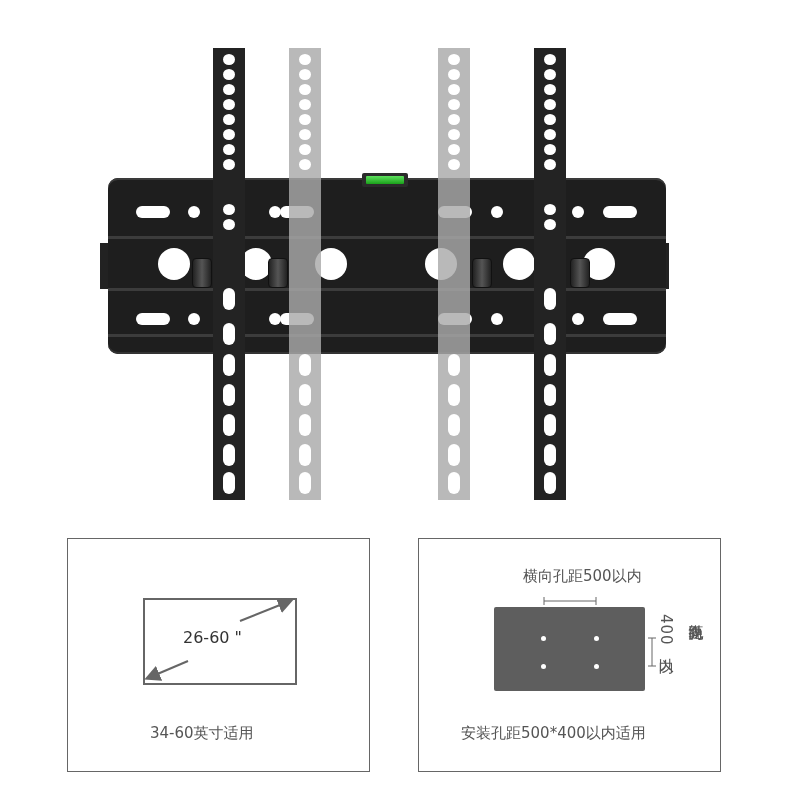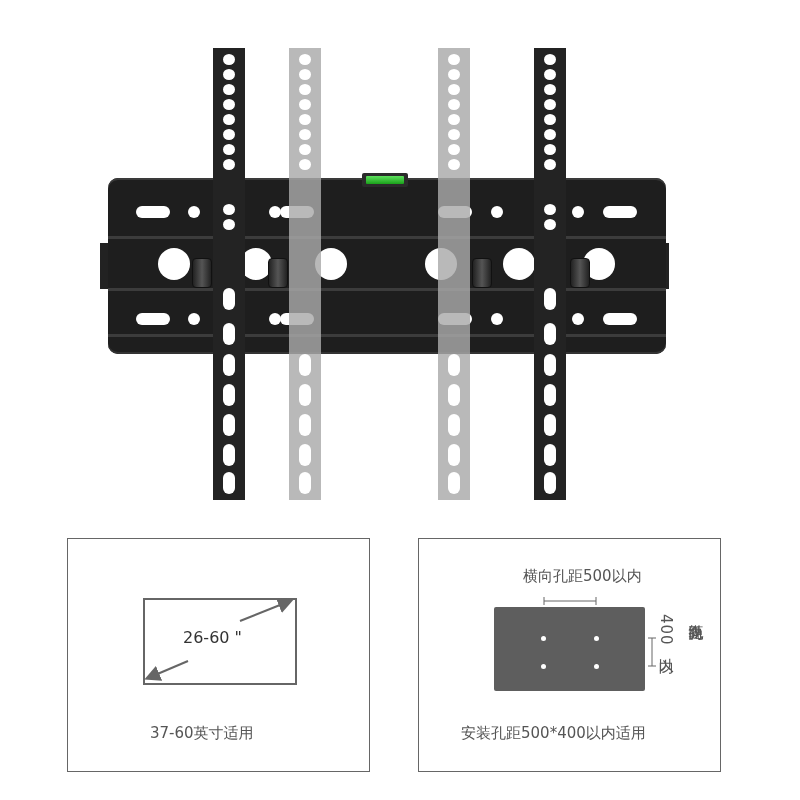--- a/index.html
+++ b/index.html
@@ -164,21 +164,21 @@
 <svg class="abs" style="left:140px; top:595px;" width="160" height="92">
   <defs>
     <marker id="ah" markerWidth="8" markerHeight="8" refX="6" refY="4" orient="auto">
       <path d="M0,0 L8,4 L0,8 z" fill="#666"></path>
     </marker>
   </defs>
   <line x1="100" y1="26" x2="150" y2="6" stroke="#666" stroke-width="2" marker-end="url(#ah)"></line>
   <line x1="48" y1="66" x2="8" y2="83" stroke="#666" stroke-width="2" marker-end="url(#ah)"></line>
 </svg>
 <div class="screen-label">26-60 "</div>
-<div class="caption" style="left:150px; top:724px;">37-60英寸适用</div>
+<div class="caption" style="left:150px; top:724px;">34-60英寸适用</div>
 
 <div class="panel" style="left:418px; width:301px;"></div>
 <div class="caption" style="left:503px; top:567px;margin-left:20px;">横向孔距500以内</div>
 <svg class="abs" style="left:540px; top:596px;" width="60" height="10">
   <line x1="4" y1="5" x2="56" y2="5" stroke="#666" stroke-width="1"></line>
   <line x1="4" y1="1" x2="4" y2="9" stroke="#666" stroke-width="1"></line>
   <line x1="56" y1="1" x2="56" y2="9" stroke="#666" stroke-width="1"></line>
 </svg>
 <div class="vesa-plate">
   <div class="vhole" style="left:47px; top:29px;"></div>

